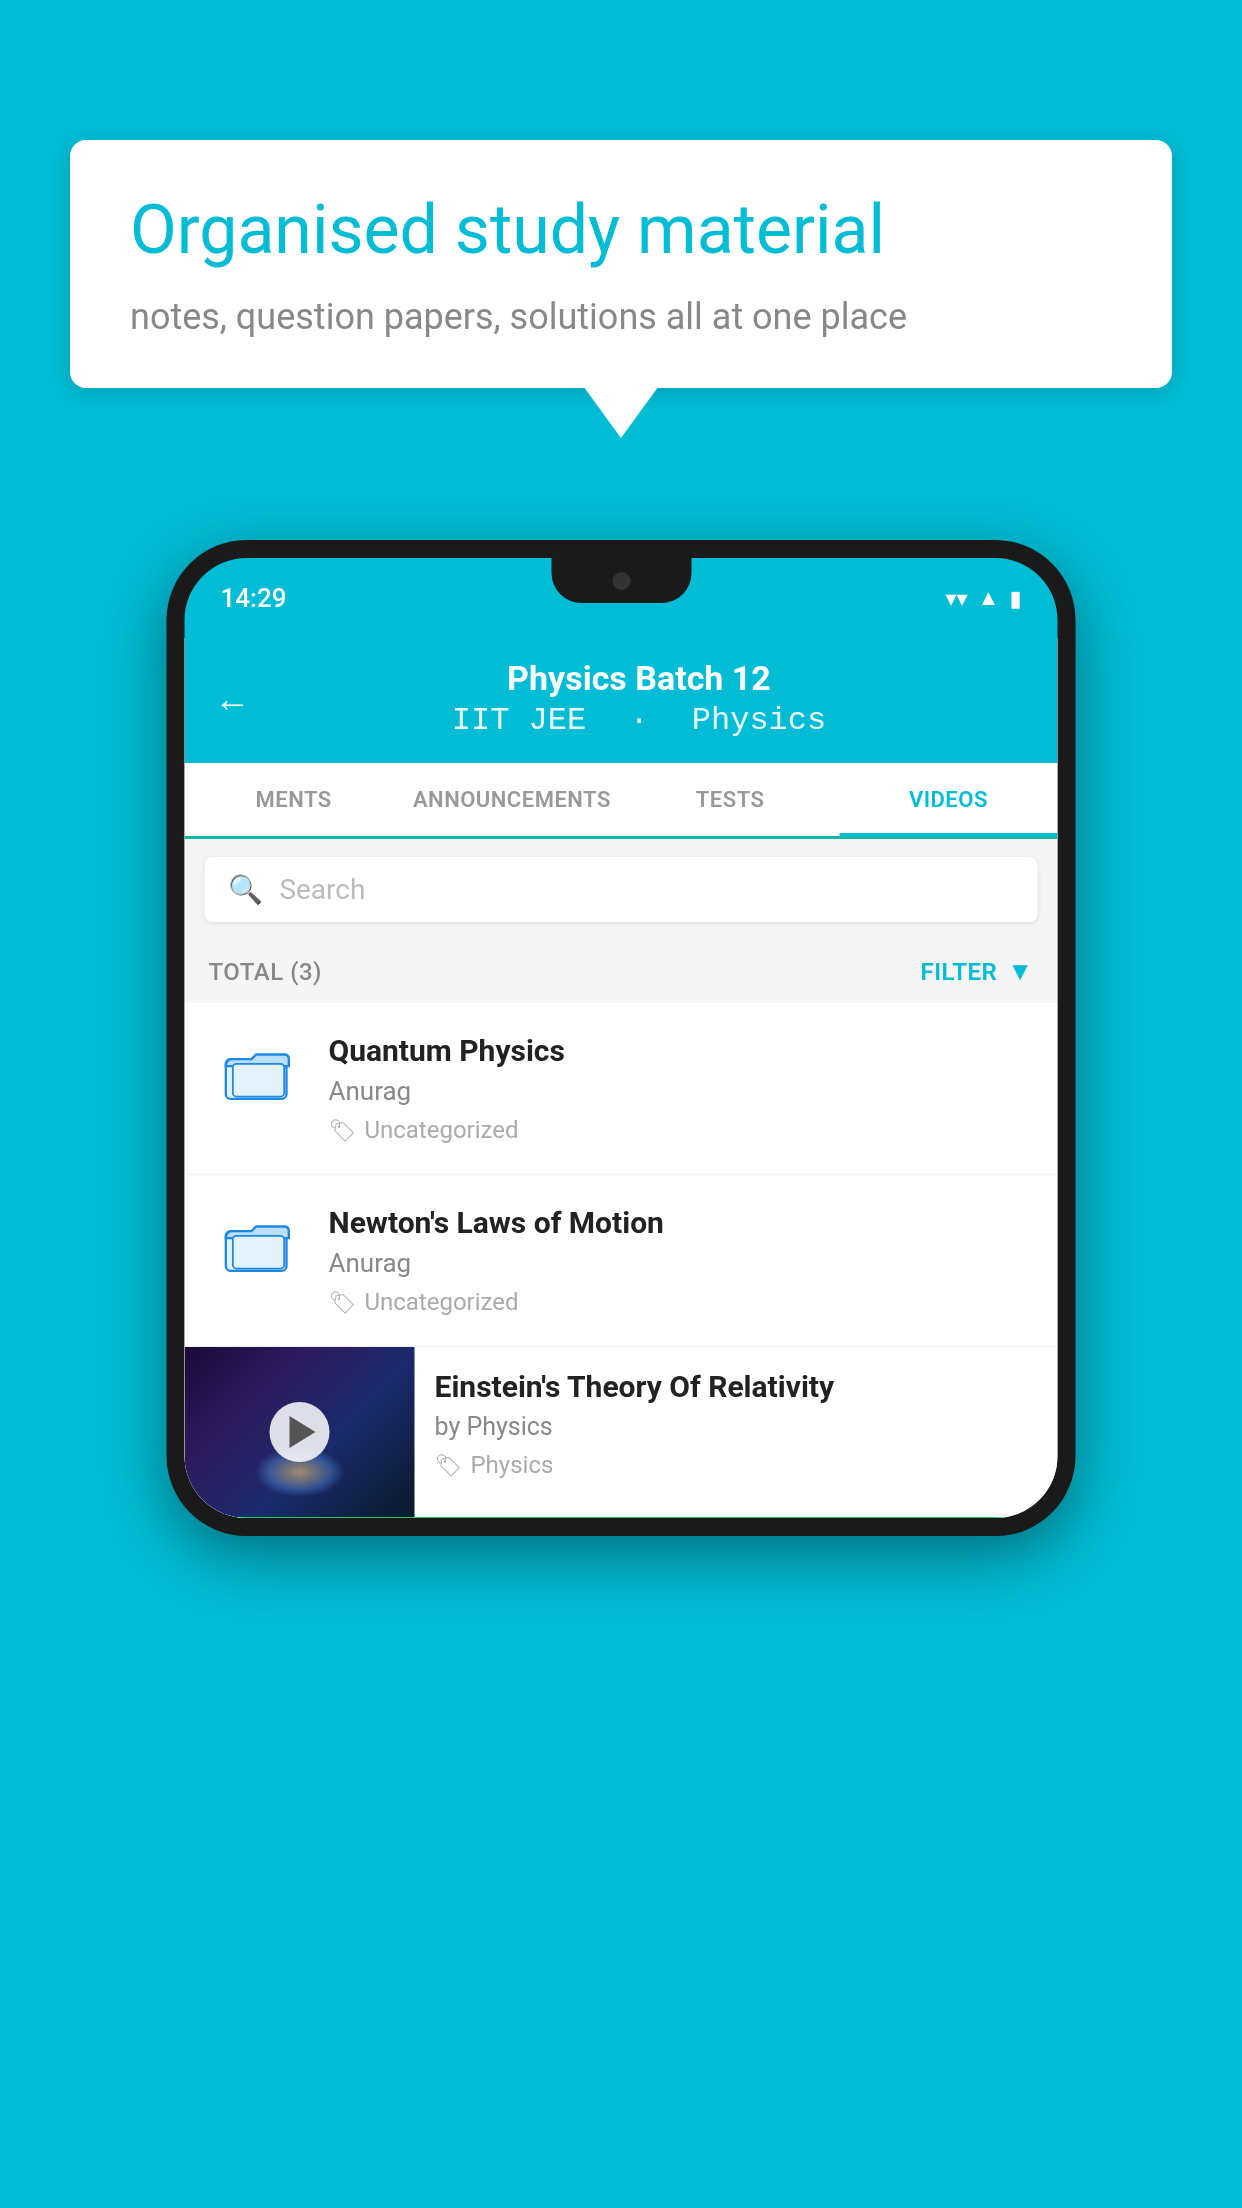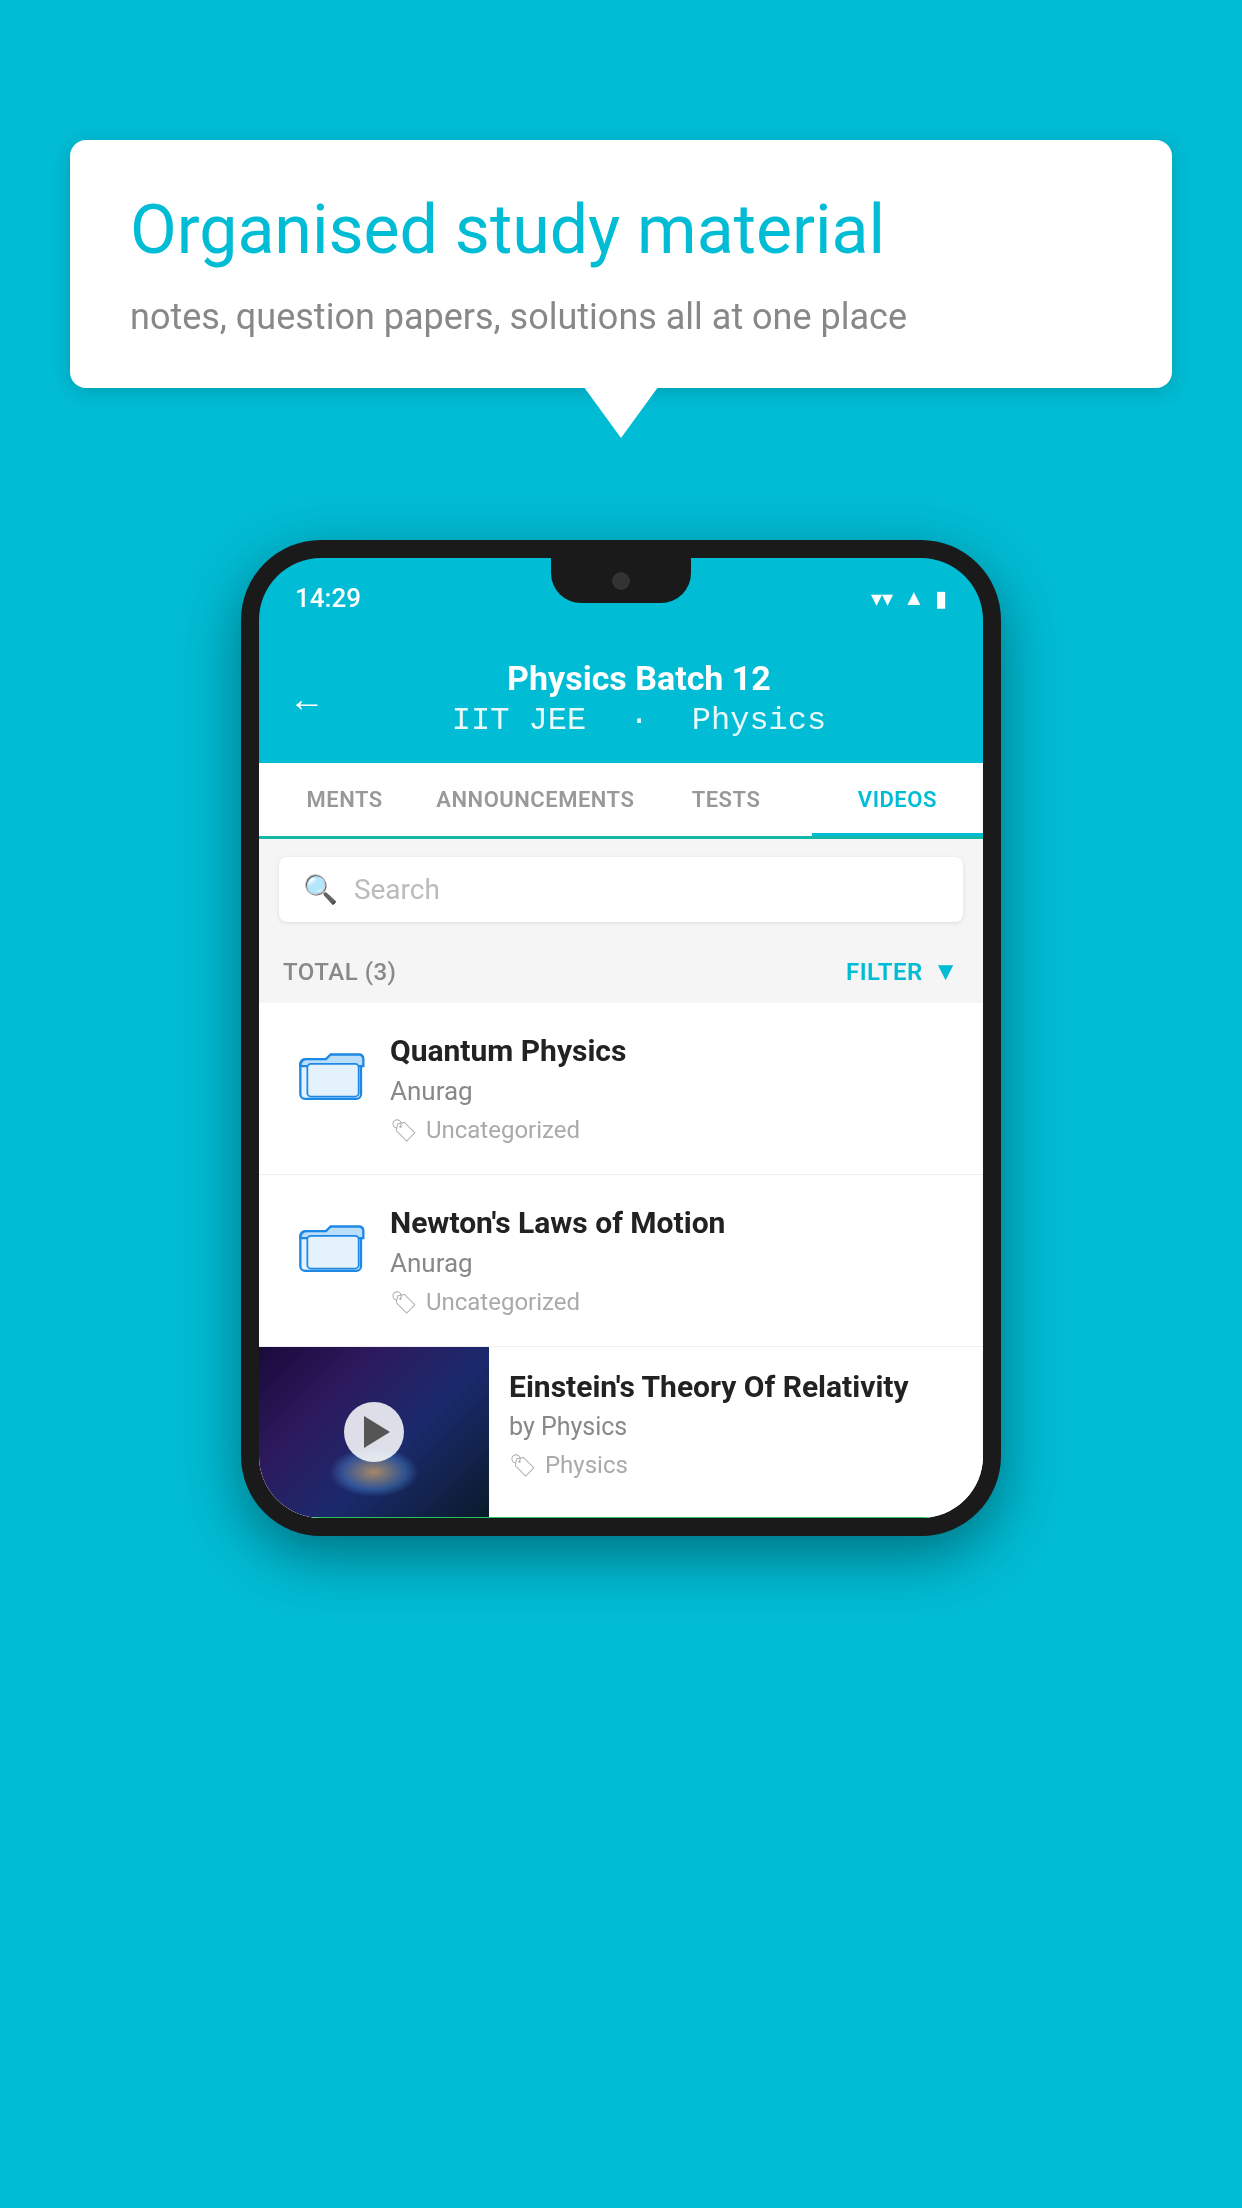--- a/index.html
+++ b/index.html
@@ -55,21 +55,21 @@
       font-size: 36px;
       font-weight: 400;
     }
 
     
     .phone-wrapper {
       position: absolute;
       top: 540px;
       left: 50%;
       transform: translateX(-50%);
-      width: 760px;
+      width: 909px;
     }
 
     .phone {
       background: #1a1a1a;
       border-radius: 80px;
       padding: 18px;
       box-shadow: 0 20px 60px rgba(0,0,0,0.4);
       position: relative;
     }
 
@@ -261,21 +261,21 @@
     
     .video-list {
       background: white;
     }
 
     .video-item {
       display: flex;
       align-items: flex-start;
       padding: 30px 24px;
       border-bottom: 1px solid #eee;
-      gap: 7px;
+      gap: 20px;
       cursor: pointer;
     }
 
     .video-item-thumb {
       width: 100px;
       flex-shrink: 0;
       display: flex;
       align-items: center;
       justify-content: center;
       padding-top: 4px;

